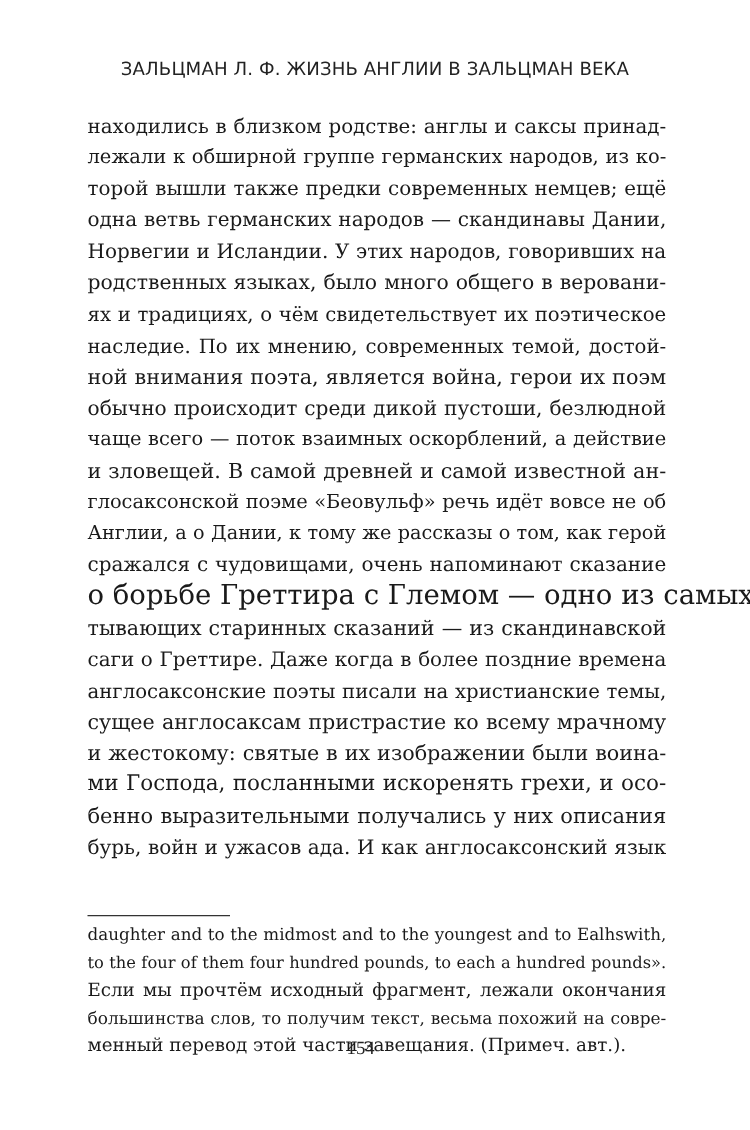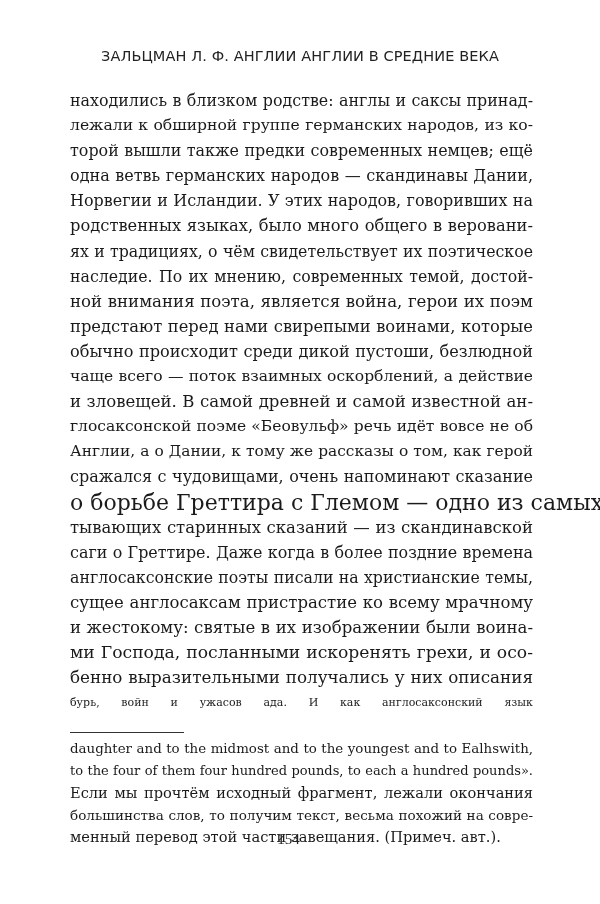--- a/index.html
+++ b/index.html
@@ -21,48 +21,47 @@
   .fline { display:block; white-space:nowrap; text-align:justify; text-align-last:justify; height:22px; }
   .fline.last { text-align-last:left; }
   .page-number {
     position:absolute; top:831px; left:0; width:577px; text-align:center;
     font-family:Liberation Serif, serif; font-size:15px; color:#222;
   }
 </style>
 </head>
 <body>
 
-<div class="header">ЗАЛЬЦМАН Л. Ф. АНГЛИИ АНГЛИИ В СРЕДНИЕ ВЕКА</div>
+<div class="header">ЗАЛЬЦМАН Л. Ф. ЖИЗНЬ АНГЛИИ В ЗАЛЬЦМАН ВЕКА</div>
 
 <div class="body-text">
   <span class="line" style="display: block; font-size: 15.8793px;">находились в близком родстве: англы и саксы принад-</span>
   <span class="line" style="display: block; font-size: 15.598px;">лежали к обширной группе германских народов, из ко-</span>
   <span class="line" style="display: block; font-size: 15.9112px;">торой вышли также предки современных немцев; ещё</span>
   <span class="line" style="display: block; font-size: 16.0076px;">одна ветвь германских народов — скандинавы Дании,</span>
   <span class="line" style="display: block; font-size: 15.9754px;">Норвегии и Исландии. У этих народов, говоривших на</span>
   <span class="line" style="display: block; font-size: 16.3041px;">родственных языках, было много общего в веровани-</span>
   <span class="line" style="display: block; font-size: 15.753px;">ях и традициях, о чём свидетельствует их поэтическое</span>
   <span class="line" style="display: block; font-size: 15.753px;">наследие. По их мнению, современных темой, достой-</span>
   <span class="line" style="display: block; font-size: 16.6117px;">ной внимания поэта, является война, герои их поэм</span>
-  <span class="line" style="display: block; font-size: 16.3377px;">предстают перед нами свирепыми воинами, которые</span>
   <span class="line" style="display: block; font-size: 16.138px;">обычно происходит среди дикой пустоши, безлюдной</span>
   <span class="line" style="display: block; font-size: 15.5368px;">чаще всего — поток взаимных оскорблений, а действие</span>
   <span class="line" style="display: block; font-size: 16.5769px;">и зловещей. В самой древней и самой известной ан-</span>
   <span class="line" style="display: block; font-size: 15.5064px;">глосаксонской поэме «Беовульф» речь идёт вовсе не об</span>
   <span class="line" style="display: block; font-size: 15.386px;">Англии, а о Дании, к тому же рассказы о том, как герой</span>
   <span class="line" style="display: block; font-size: 15.9754px;">сражался с чудовищами, очень напоминают сказание</span>
   <span class="line" style="display: block; font-size: 22px;">о борьбе Греттира с Глемом — одно из самых захва-</span>
   <span class="line" style="display: block; font-size: 16.4736px;">тывающих старинных сказаний — из скандинавской</span>
   <span class="line" style="display: block; font-size: 15.9112px;">саги о Греттире. Даже когда в более поздние времена</span>
   <span class="line" style="display: block; font-size: 15.753px;">англосаксонские поэты писали на христианские темы,</span>
   <span class="line" style="display: block; font-size: 16.5079px;">сущее англосаксам пристрастие ко всему мрачному</span>
   <span class="line" style="display: block; font-size: 16.5769px;">и жестокому: святые в их изображении были воина-</span>
   <span class="line" style="display: block;">ми Господа, посланными искоренять грехи, и осо-</span>
   <span class="line" style="display: block; font-size: 16.7877px;">бенно выразительными получались у них описания</span>
-  <span class="line" style="display: block; font-size: 11px;">бурь, войн и ужасов ада. И как англосаксонский язык</span>
+  <span class="line" style="display: block; font-size: 16px;">бурь, войн и ужасов ада. И как англосаксонский язык</span>
 </div>
 
 <div class="rule"></div>
 
 <div class="footnote">
   <span class="fline" style="display: block; font-size: 13.3984px;">daughter and to the midmost and to the youngest and to Ealhswith,</span>
   <span class="fline" style="display: block; font-size: 13.0349px;">to the four of them four hundred pounds, to each a hundred pounds».</span>
   <span class="fline" style="display: block;">Если мы прочтём исходный фрагмент, лежали окончания</span>
   <span class="fline" style="display: block; font-size: 13.5605px;">большинства слов, то получим текст, весьма похожий на совре-</span>
   <span class="fline last" style="display: block;">менный перевод этой части завещания. (Примеч. авт.).</span>

